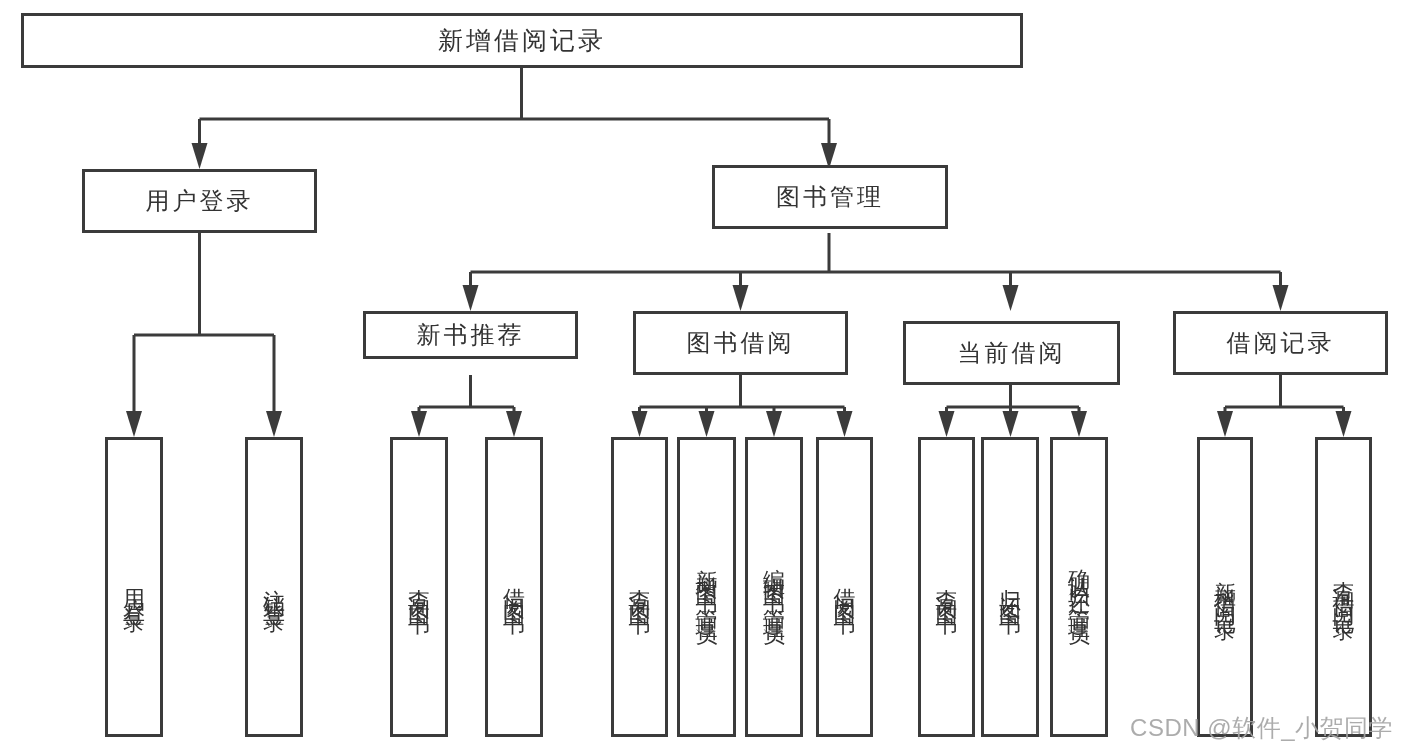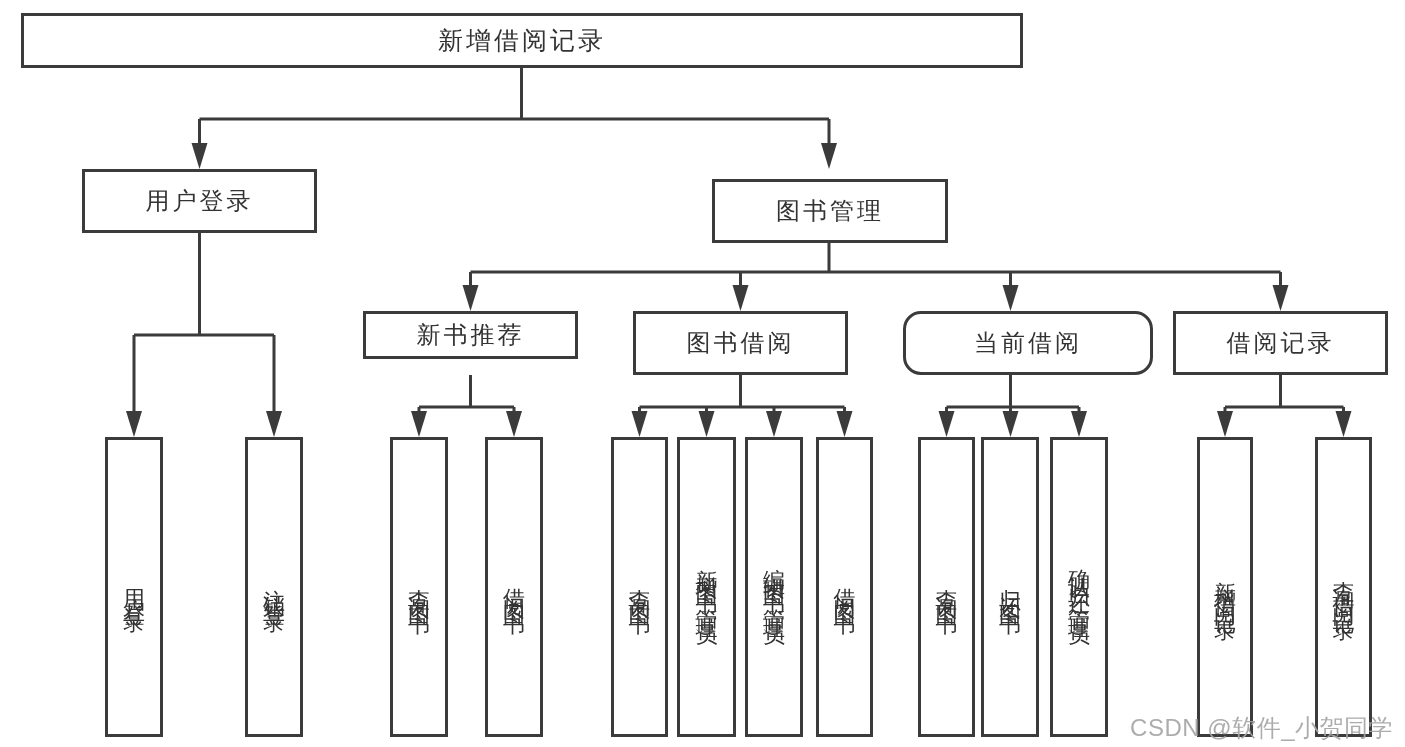--- a/index.html
+++ b/index.html
@@ -72,31 +72,31 @@
     </g>
   </svg>
 
   <div class="hbox root" style="left:21px;top:13px;width:1002px;height:55px;">
     <span class="htext">新增借阅记录</span>
   </div>
 
   <div class="hbox" style="left:82px;top:169px;width:235px;height:64px;">
     <span class="htext">用户登录</span>
   </div>
-  <div class="hbox" style="left:712px;top:179px;width:236px;height:64px;">
+  <div class="hbox" style="left:712px;top:165px;width:236px;height:64px;">
     <span class="htext">图书管理</span>
   </div>
 
   <div class="hbox" style="left:363px;top:311px;width:215px;height:48px;">
     <span class="htext">新书推荐</span>
   </div>
   <div class="hbox" style="left:633px;top:311px;width:215px;height:64px;font-family:Liberation Serif, serif;">
     <span class="htext">图书借阅</span>
   </div>
-  <div class="hbox" style="left:903px;top:311px;width:250px;height:64px;border-radius:18px;">
+  <div class="hbox" style="left:903px;top:321px;width:217px;height:64px;">
     <span class="htext">当前借阅</span>
   </div>
   <div class="hbox" style="left:1173px;top:311px;width:215px;height:64px;">
     <span class="htext">借阅记录</span>
   </div>
 
   <div class="vbox" style="left:105px;width:58px;">
     <span class="vtext">用户登录</span>
   </div>
   <div class="vbox" style="left:245px;width:58px;">

